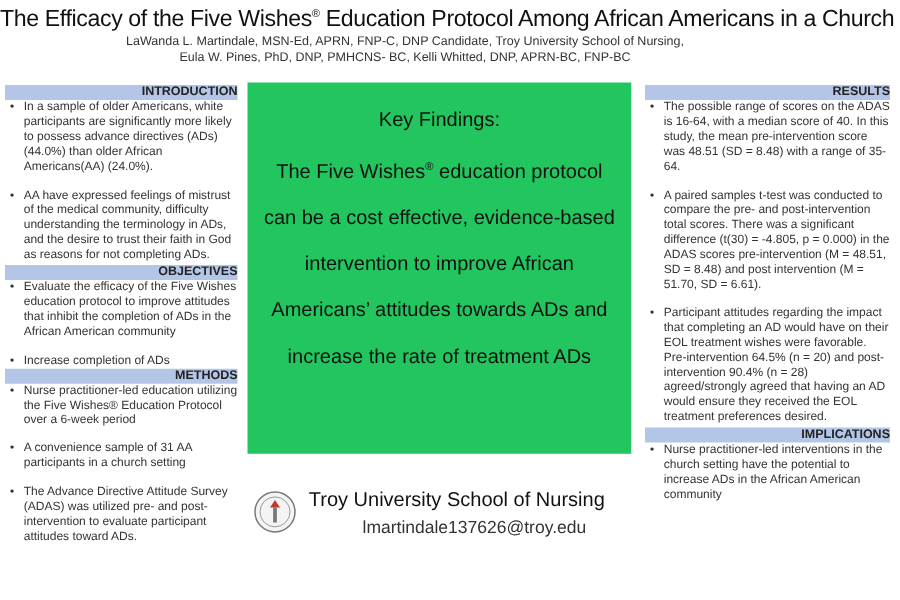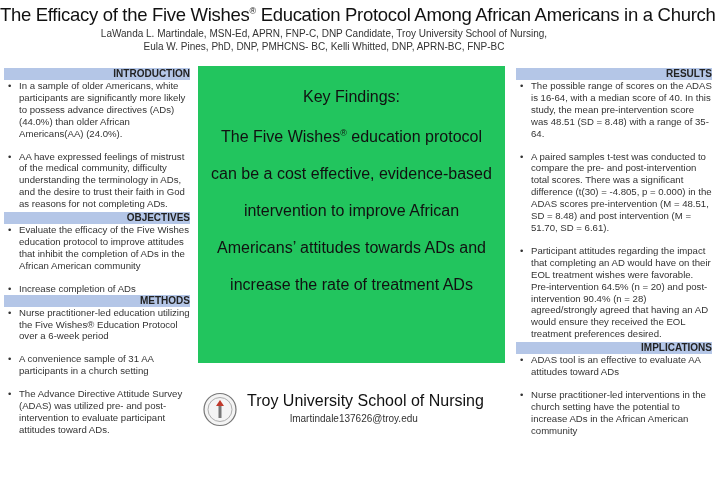--- a/index.html
+++ b/index.html
@@ -16,21 +16,21 @@
   ul { list-style:none; margin:0; padding:0; }
   li { position:relative; padding-left:15px; }
   li::before { content:"\2022"; position:absolute; left:4px; top:0; }
   .gap { margin-bottom:11px; }
   .center-box { position:absolute; left:198px; top:66px; width:307px; height:297px;
                 background:#22c55e; text-align:center; color:#111; }
   .center-box p { margin:0; font-size:16px; line-height:37px; }
   .center-box sup { font-size:9px; }
   .footer-logo { position:absolute; left:203px; top:392px; width:34px; height:35px; }
   .univ { position:absolute; left:247px; top:392px; font-size:16px; color:#111; }
-  .email { position:absolute; left:290px; top:413px; font-size:10px; color:#333; }
+  .email { position:absolute; left:290px; top:413px; font-size:14px; color:#333; }
 </style>
 </head>
 <body>
 
 <div class="title"><span>The Efficacy of the Five Wishes</span><sup>®</sup><span> Education Protocol Among African Americans in a Church Setting</span></div>
 <div class="authors">
   <div>LaWanda L. Martindale, MSN-Ed, APRN, FNP-C, DNP Candidate, Troy University School of Nursing,</div>
   <div>Eula W. Pines, PhD, DNP, PMHCNS- BC, Kelli Whitted, DNP, APRN-BC, FNP-BC</div>
 </div>
 
@@ -75,16 +75,15 @@
 
 <div class="col" style="left:516px; top:68px; width:196px;">
   <div class="hdr">RESULTS</div>
   <ul>
     <li class="gap">The possible range of scores on the ADAS is 16-64, with a median score of 40. In this study, the mean pre-intervention score was 48.51 (SD = 8.48) with a range of 35-64.</li>
     <li class="gap">A paired samples t-test was conducted to compare the pre- and post-intervention total scores.  There was a significant difference (t(30) = -4.805, p = 0.000) in the ADAS scores pre-intervention (M = 48.51, SD = 8.48) and post intervention (M = 51.70, SD = 6.61).</li>
     <li>Participant attitudes regarding the impact that completing an AD would have on their EOL treatment wishes were favorable. Pre-intervention 64.5% (n = 20) and post-intervention 90.4% (n = 28) agreed/strongly agreed that having an AD would ensure they received the EOL treatment preferences desired.</li>
   </ul>
   <div class="hdr" style="margin-top:2px;">IMPLICATIONS</div>
   <ul>
-    <li class="gap">ADAS tool is an effective to evaluate AA attitudes toward ADs</li>
     <li>Nurse practitioner-led interventions in the church setting have the potential to increase ADs in the African American community</li>
   </ul>
 </div>
 
 </body></html>

